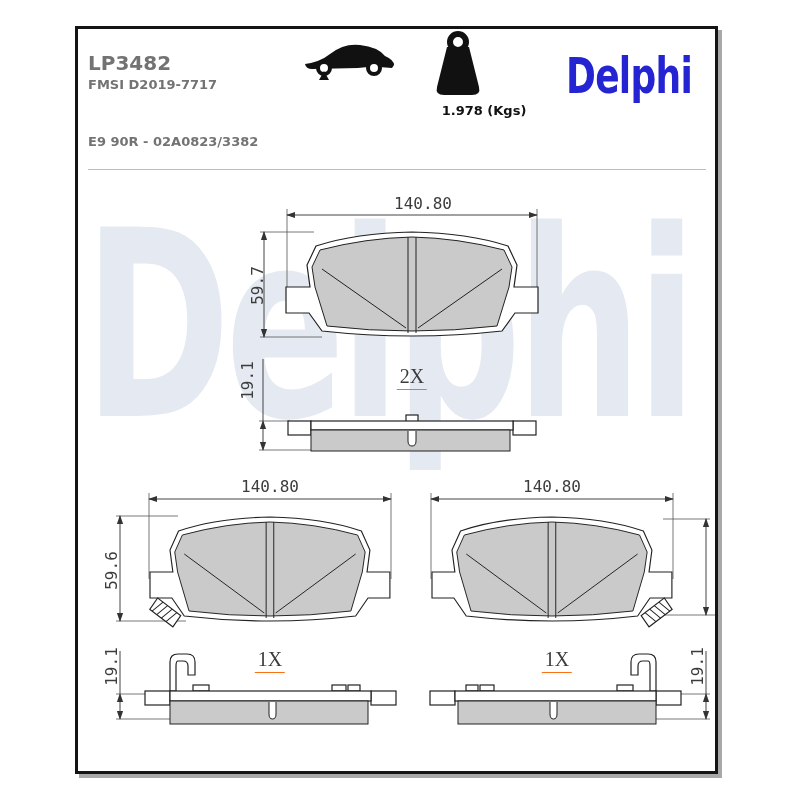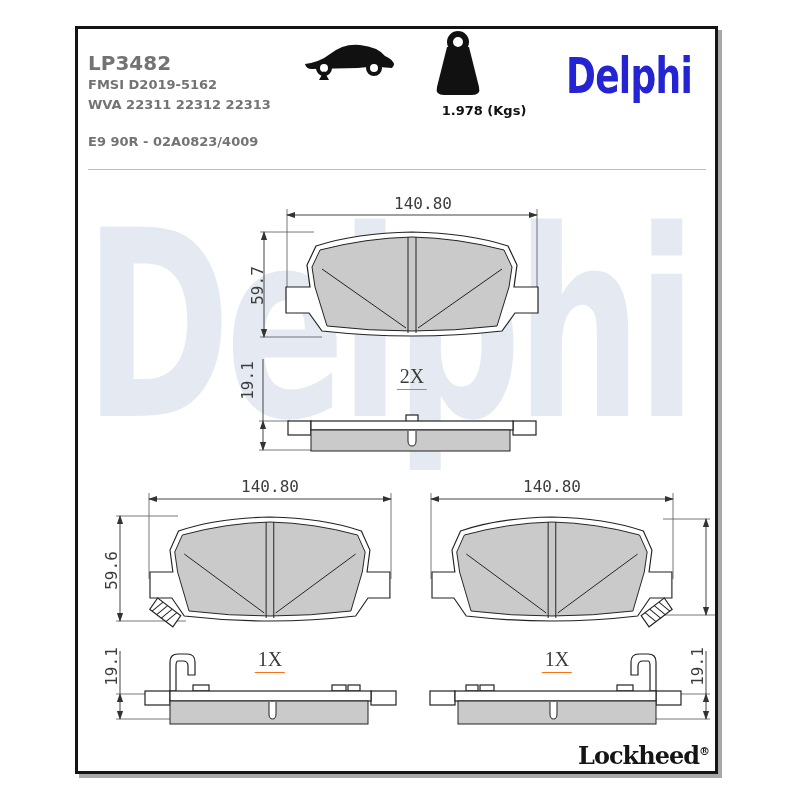--- a/index.html
+++ b/index.html
@@ -59,23 +59,22 @@
 </style>
 </head>
 <body>
 
 <div id="page">
   <div id="frame">
 
     <div id="watermark">Delphi</div>
 
     <div id="part-number" class="hdr-txt">LP3482</div>
-    <div id="fmsi" class="hdr-txt">FMSI D2019-5162</div>
-    <div id="wva" class="hdr-txt">WVA 22311 22312 22313</div>
-    <div id="approval" class="hdr-txt">E9 90R - 02A0823/4009</div>
+    <div id="fmsi" class="hdr-txt">FMSI D2019-7717</div>
+    <div id="approval" class="hdr-txt">E9 90R - 02A0823/3382</div>
 
     <svg id="car-icon" width="96" height="48" viewBox="0 0 96 48">
       <path d="M3,27 Q18,25 28,17 Q42,6 58,8 Q76,10 83,19 Q92,23 92,28 L90,31 Q70,29 56,31 L10,32 Q4,32 3,27 Z" fill="#111"></path>
       <circle cx="22" cy="31" r="6" fill="#fff" stroke="#111" stroke-width="4"></circle>
       <circle cx="72" cy="31" r="6" fill="#fff" stroke="#111" stroke-width="4"></circle>
       <polygon points="22,34 17,43 27,43" fill="#111"></polygon>
     </svg>
 
     <svg id="weight-icon" width="56" height="70" viewBox="0 0 56 70">
       <circle cx="28" cy="11" r="8" fill="#fff" stroke="#111" stroke-width="6"></circle>
@@ -182,18 +181,15 @@
     <span id="dim-b-t" class="dimtxt ctr rot">19.1</span>
     <span id="qty-b" class="qty">2X</span>
     <span id="dim-c-w" class="dimtxt ctr">140.80</span>
     <span id="dim-c-h" class="dimtxt ctr rot">59.6</span>
     <span id="dim-d-w" class="dimtxt ctr">140.80</span>
     <span id="dim-el-t" class="dimtxt ctr rot">19.1</span>
     <span id="qty-el" class="qty">1X</span>
     <span id="dim-er-t" class="dimtxt ctr rot">19.1</span>
     <span id="qty-er" class="qty">1X</span>
 
-    <div id="footer-logo">
-      <span>Lockheed</span><sup>®</sup>
-    </div>
 
   </div>
 </div>
 
 </body></html>

